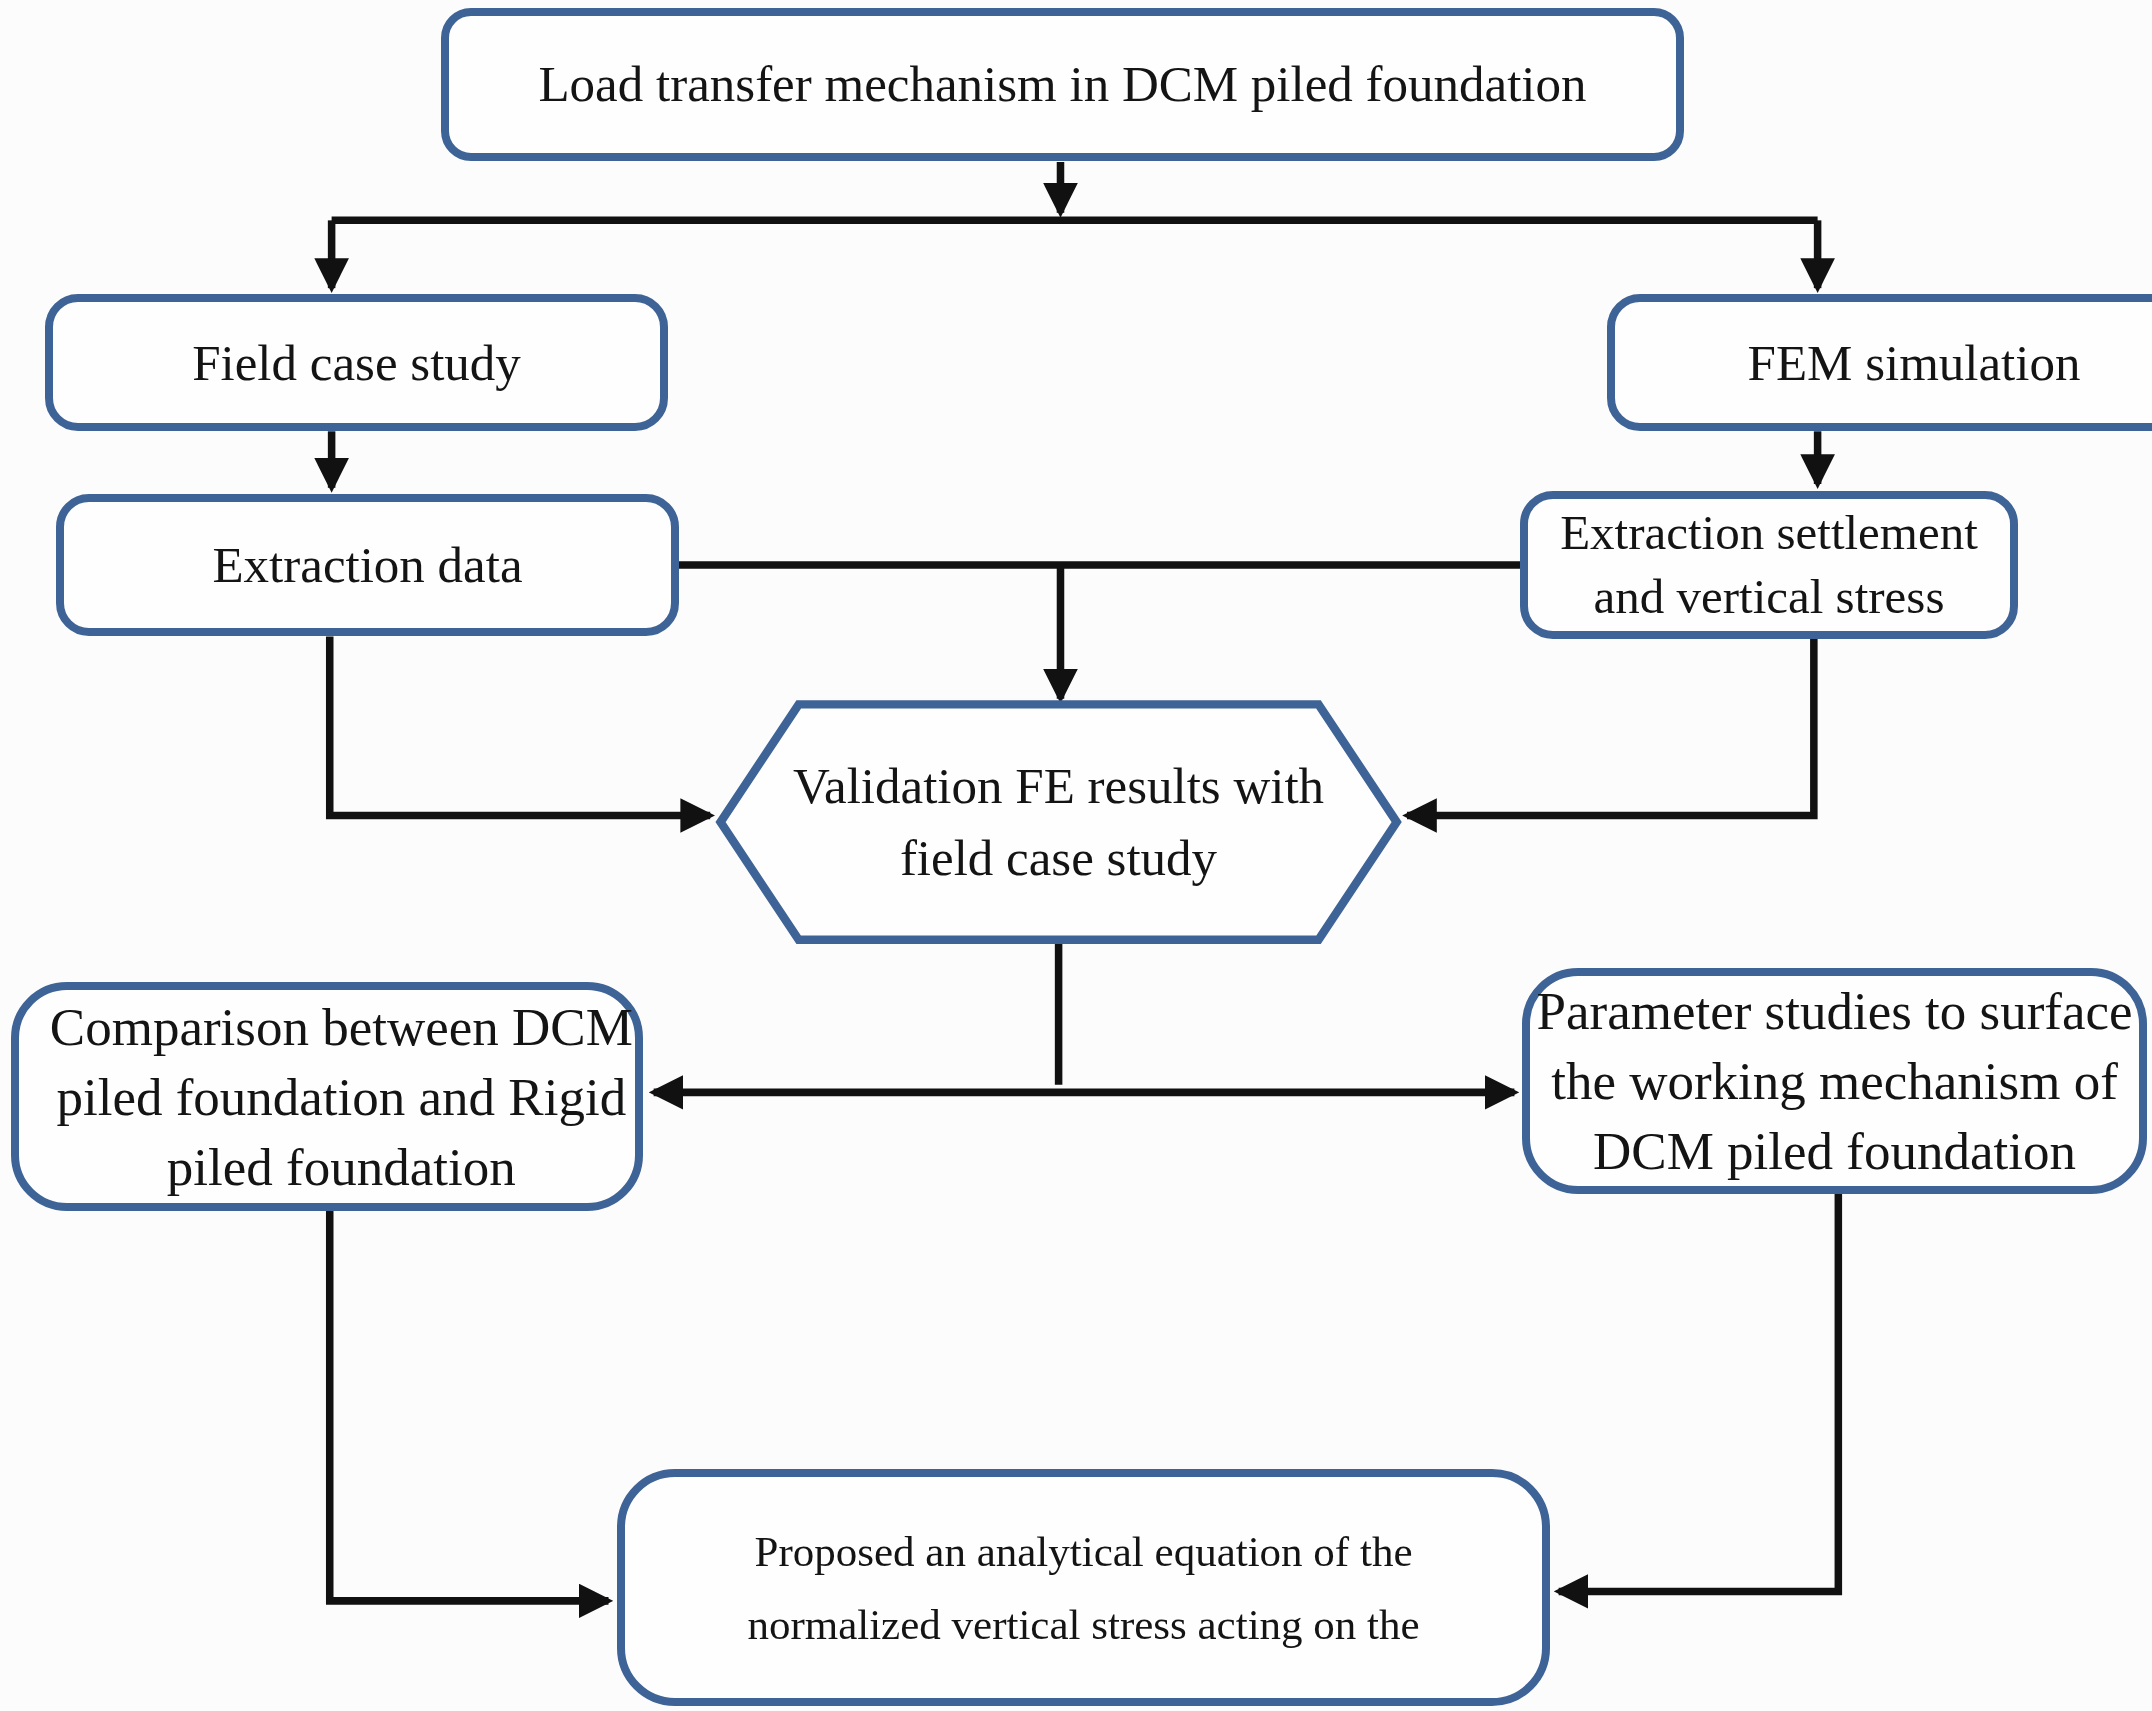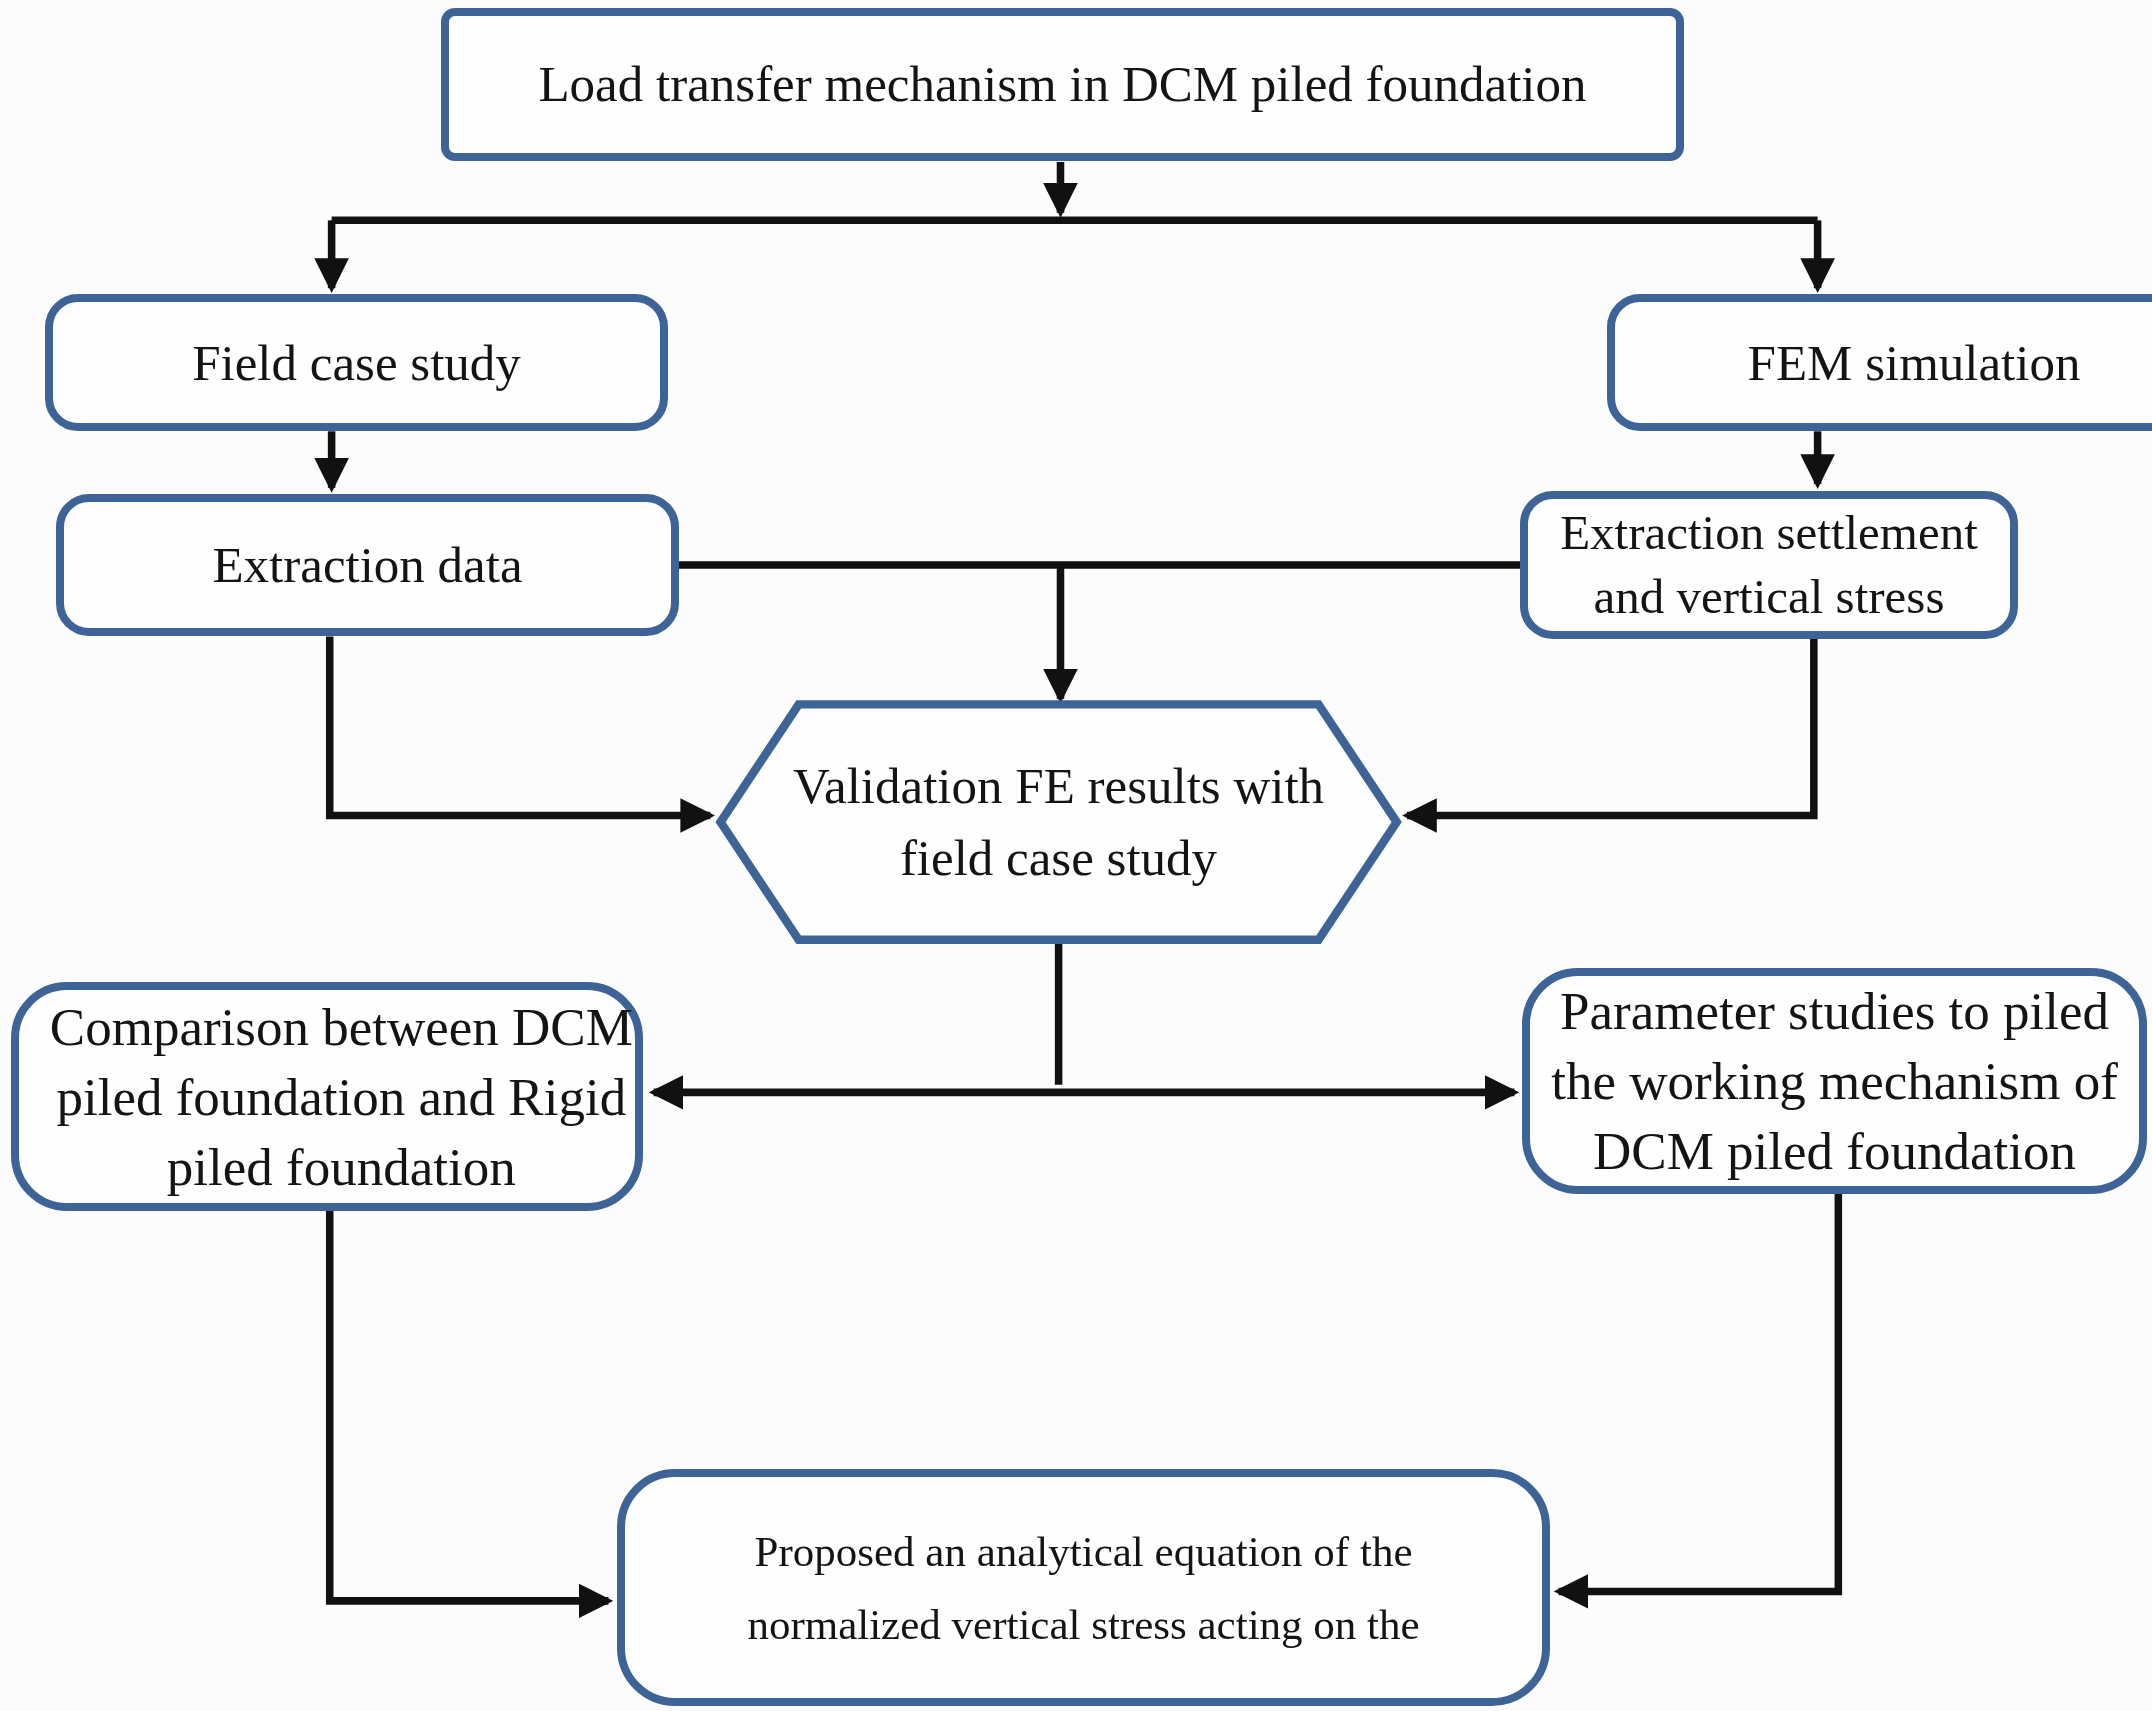--- a/index.html
+++ b/index.html
@@ -57,21 +57,21 @@
     <path class="wire" d="M350 676 V866 H754" marker-end="url(#ah)"></path>
     <path class="wire" d="M1926 678 V866 H1494" marker-end="url(#ah)"></path>
     <path class="wire" d="M1124 998 V1152"></path>
     <path class="wire" d="M694 1160 H1608" marker-start="url(#ah)" marker-end="url(#ah)"></path>
     <path class="wire" d="M350 1286 V1700 H646" marker-end="url(#ah)"></path>
     <path class="wire" d="M1952 1268 V1690 H1655" marker-end="url(#ah)"></path>
 
     <polygon class="hexagon" points="765,873 848,748 1400,748 1483,873 1400,998 848,998"></polygon>
   </svg>
 
-  <div class="node f54" style="left:441px;top:7.5px;width:1243px;height:153px;border-radius:14px;">
+  <div class="node f54" style="left:441px;top:7.5px;width:1243px;height:153px;border-radius:30px;">
     <div class="line">Load transfer mechanism in DCM piled foundation</div>
   </div>
 
   <div class="node f54" style="left:45px;top:294px;width:623px;height:137px;border-radius:33px;">
     <div class="line">Field case study</div>
   </div>
 
   <div class="node f54" style="left:1607px;top:294px;width:614px;height:137px;border-radius:33px;">
     <div class="line">FEM simulation</div>
   </div>
@@ -90,21 +90,21 @@
     <div class="line">field case study</div>
   </div>
 
   <div class="node mid" style="left:11.3px;top:982px;width:632px;height:229px;border-radius:56px;padding-left:28px;">
     <div class="line">Comparison between DCM</div>
     <div class="line">piled foundation and Rigid</div>
     <div class="line">piled foundation</div>
   </div>
 
   <div class="node mid" style="left:1522px;top:968px;width:625px;height:226px;border-radius:56px;">
-    <div class="line">Parameter studies to piled</div>
+    <div class="line">Parameter studies to surface</div>
     <div class="line">the working mechanism of</div>
     <div class="line">DCM piled foundation</div>
   </div>
 
   <div class="node bottom" style="left:617px;top:1469px;width:933px;height:237px;border-radius:58px;">
     <div class="line">Proposed an analytical equation of the</div>
     <div class="line">normalized vertical stress acting on the</div>
   </div>
 
 </div>

